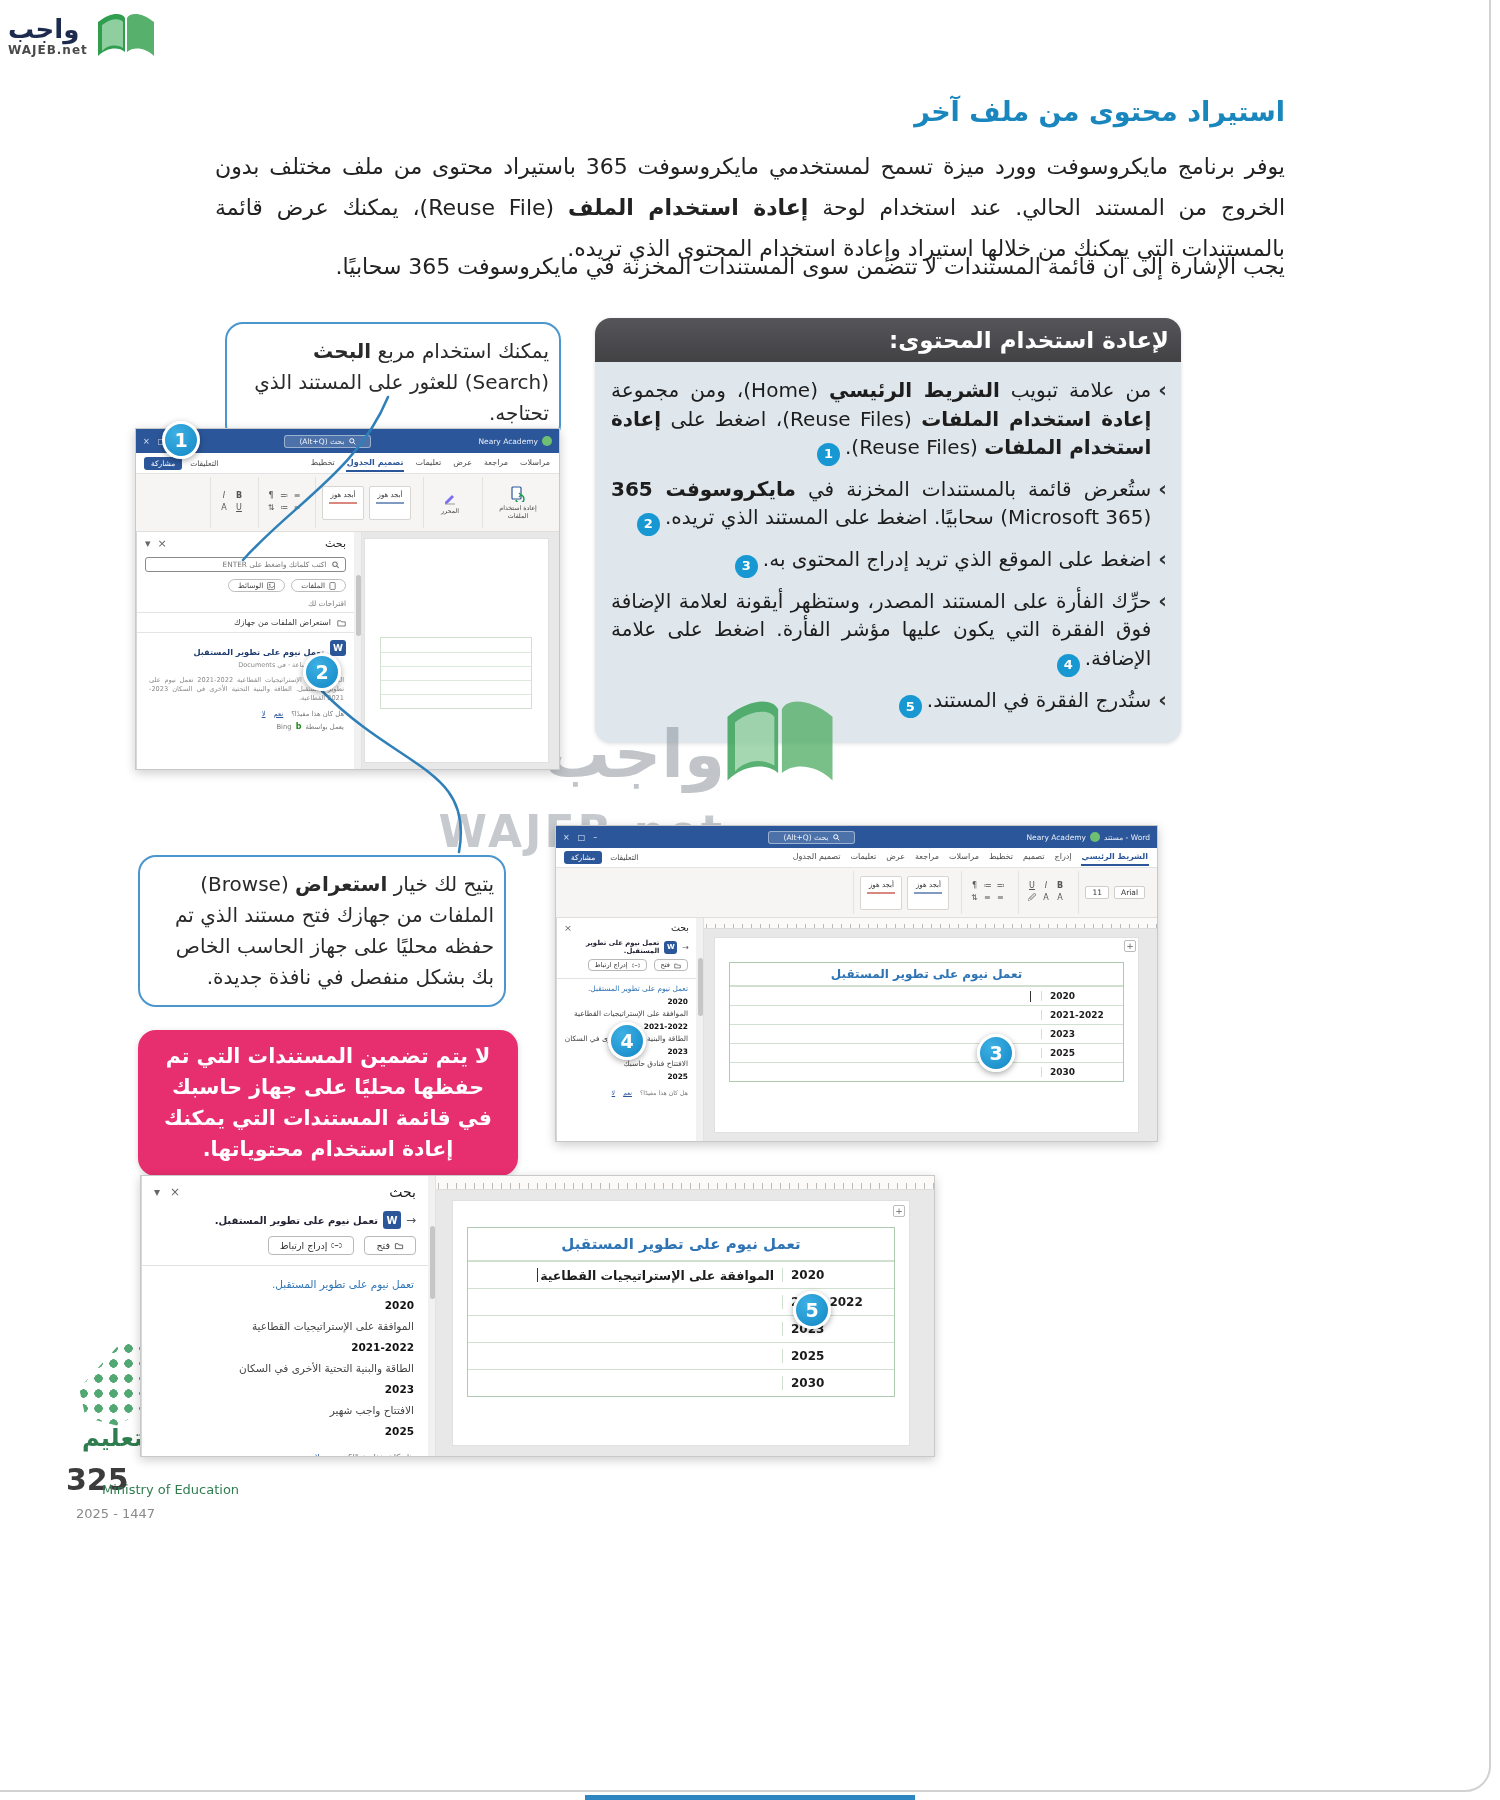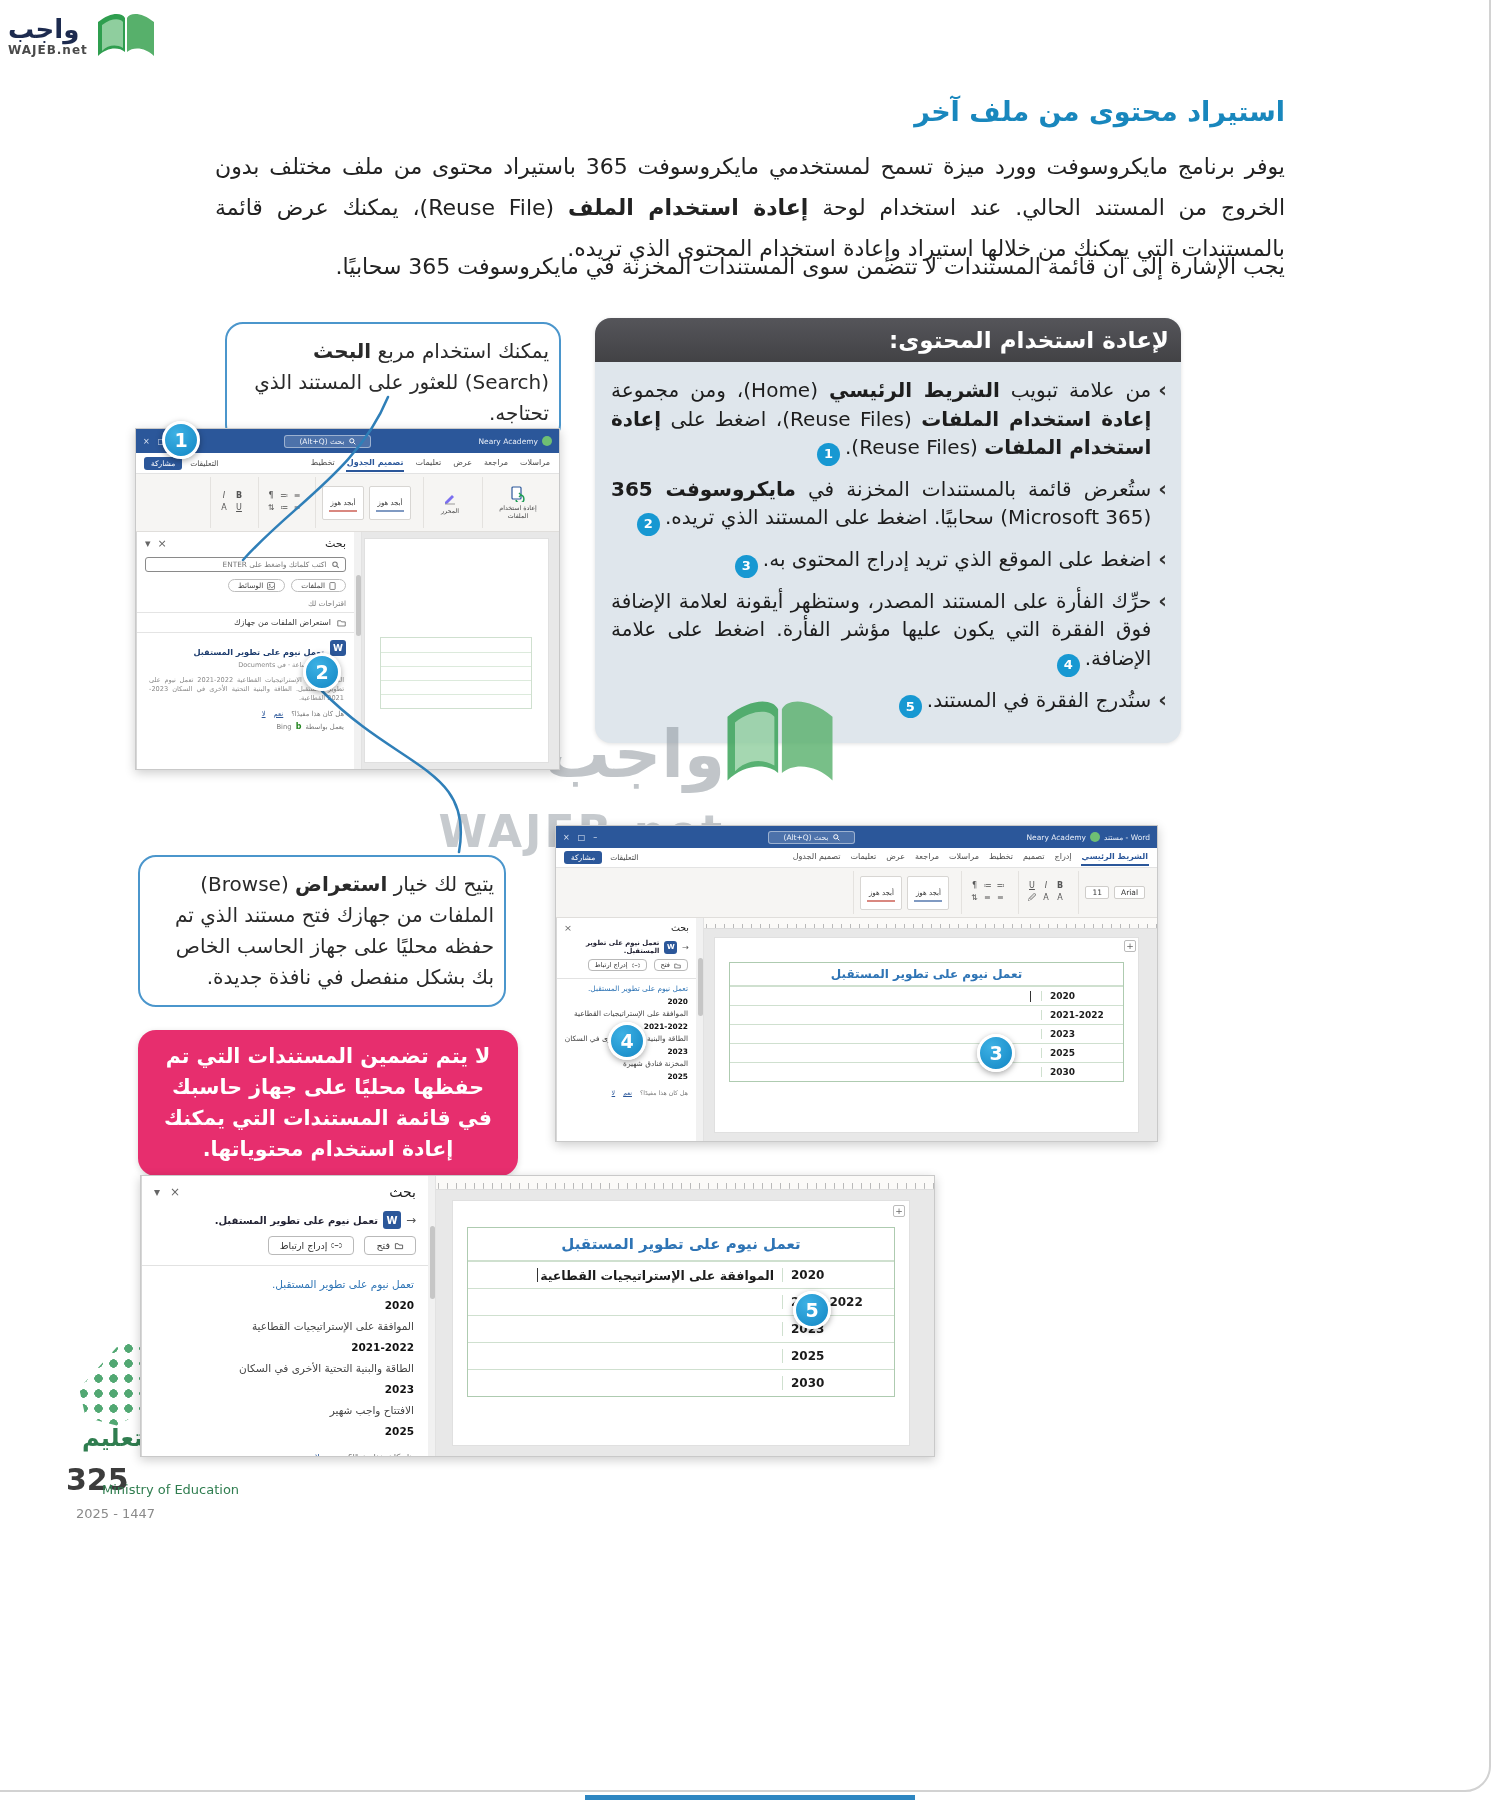--- a/index.html
+++ b/index.html
@@ -49,21 +49,21 @@
   .tabgroup{display:flex;gap:10px}
   .wtab{font-size:8px;color:#4a4a4a;padding:3px 1px;white-space:nowrap}
   .wtab.on{color:#2b579a;font-weight:700;border-bottom:2px solid #2b579a}
   .actbtns{display:flex;gap:8px;align-items:center}
   .sharebtn{background:#2b579a;color:#fff;font-size:7.5px;border-radius:3px;padding:2px 7px;white-space:nowrap}
   .combtn{font-size:7.5px;color:#444;white-space:nowrap}
   .ribbon{background:#f6f5f3;border-bottom:1px solid #e0dedb;display:flex;align-items:stretch;padding:3px 6px;gap:6px}
   .rgroup{display:flex;align-items:center;gap:5px;padding:0 6px;border-left:1px solid #e4e2df}
   .rbig{display:flex;flex-direction:column;align-items:center;justify-content:center;gap:2px;width:58px;text-align:center}
   .rlabel{font-size:6.3px;color:#444;line-height:7.5px}
-  .stylebox{width:42px;height:34px;background:#fff;border:1px solid #d8d6d3;border-radius:2px;font-size:7px;color:#333;text-align:center;padding-top:12px}
+  .stylebox{width:42px;height:34px;background:#fff;border:1px solid #d8d6d3;border-radius:2px;font-size:7px;color:#333;text-align:center;padding-top:4px}
   .stylebox i{display:block;width:70%;height:2px;margin:3px auto 0;background:#2b579a;opacity:.6}
   .icn{font-size:8px;color:#555;line-height:10px;text-align:center}
   .icolgrid{display:grid;grid-template-columns:repeat(3,12px);grid-auto-rows:11px;gap:1px}
   .fontbox{background:#fff;border:1px solid #cfcdca;border-radius:2px;font-size:7.5px;color:#333;padding:1px 6px;direction:ltr}
   .shotbody{display:flex;direction:rtl}
   .spane{background:#fff}
   .spane-sep{border-left:1px solid #d7d7d7}
   .p-head{display:flex;align-items:center;justify-content:space-between;padding:5px 8px}
   .p-title{font-weight:400;color:#222}
   .p-x{color:#666;direction:ltr;display:flex;gap:7px}
@@ -462,21 +462,21 @@
               <span>إدراج ارتباط</span>
             </span>
         </div>
         <div class="outline" style="padding:4px 8px">
           <div class="o o-t">تعمل نيوم على تطوير المستقبل.</div>
           <div class="o o-y">2020</div>
           <div class="o">الموافقة على الإستراتيجيات القطاعية</div>
           <div class="o o-y">2021-2022</div>
           <div class="o">الطاقة والبنية التحتية الأخرى في السكان</div>
           <div class="o o-y">2023</div>
-          <div class="o">المخزنة فنادق شهيرة</div>
+          <div class="o">الافتتاح فنادق حاسبك</div>
           <div class="o o-y">2025</div>
         </div>
         <div class="fbrow" style="margin:2px 8px 0;font-size:6.2px">
           <span>هل كان هذا مفيدًا؟</span>
           <span class="lnk">نعم</span>
           <span class="lnk">لا</span>
         </div>
       </div>
     </div>
   </div>

